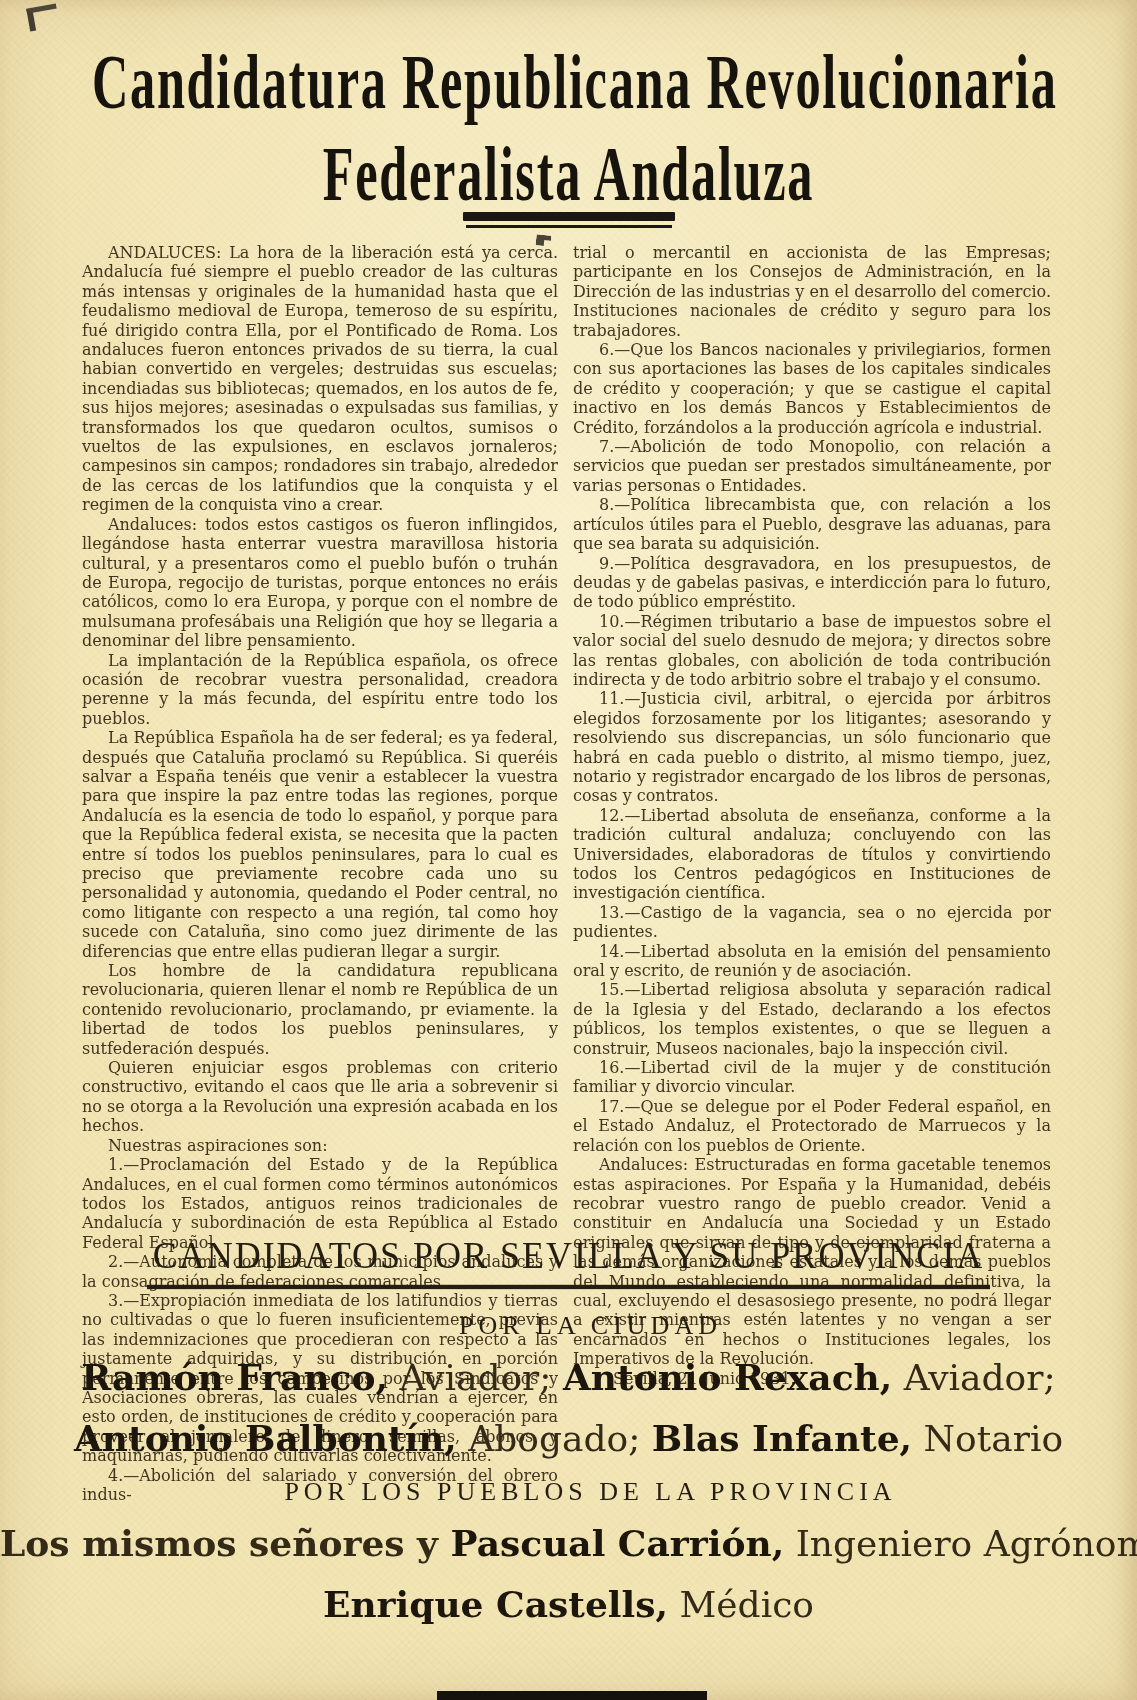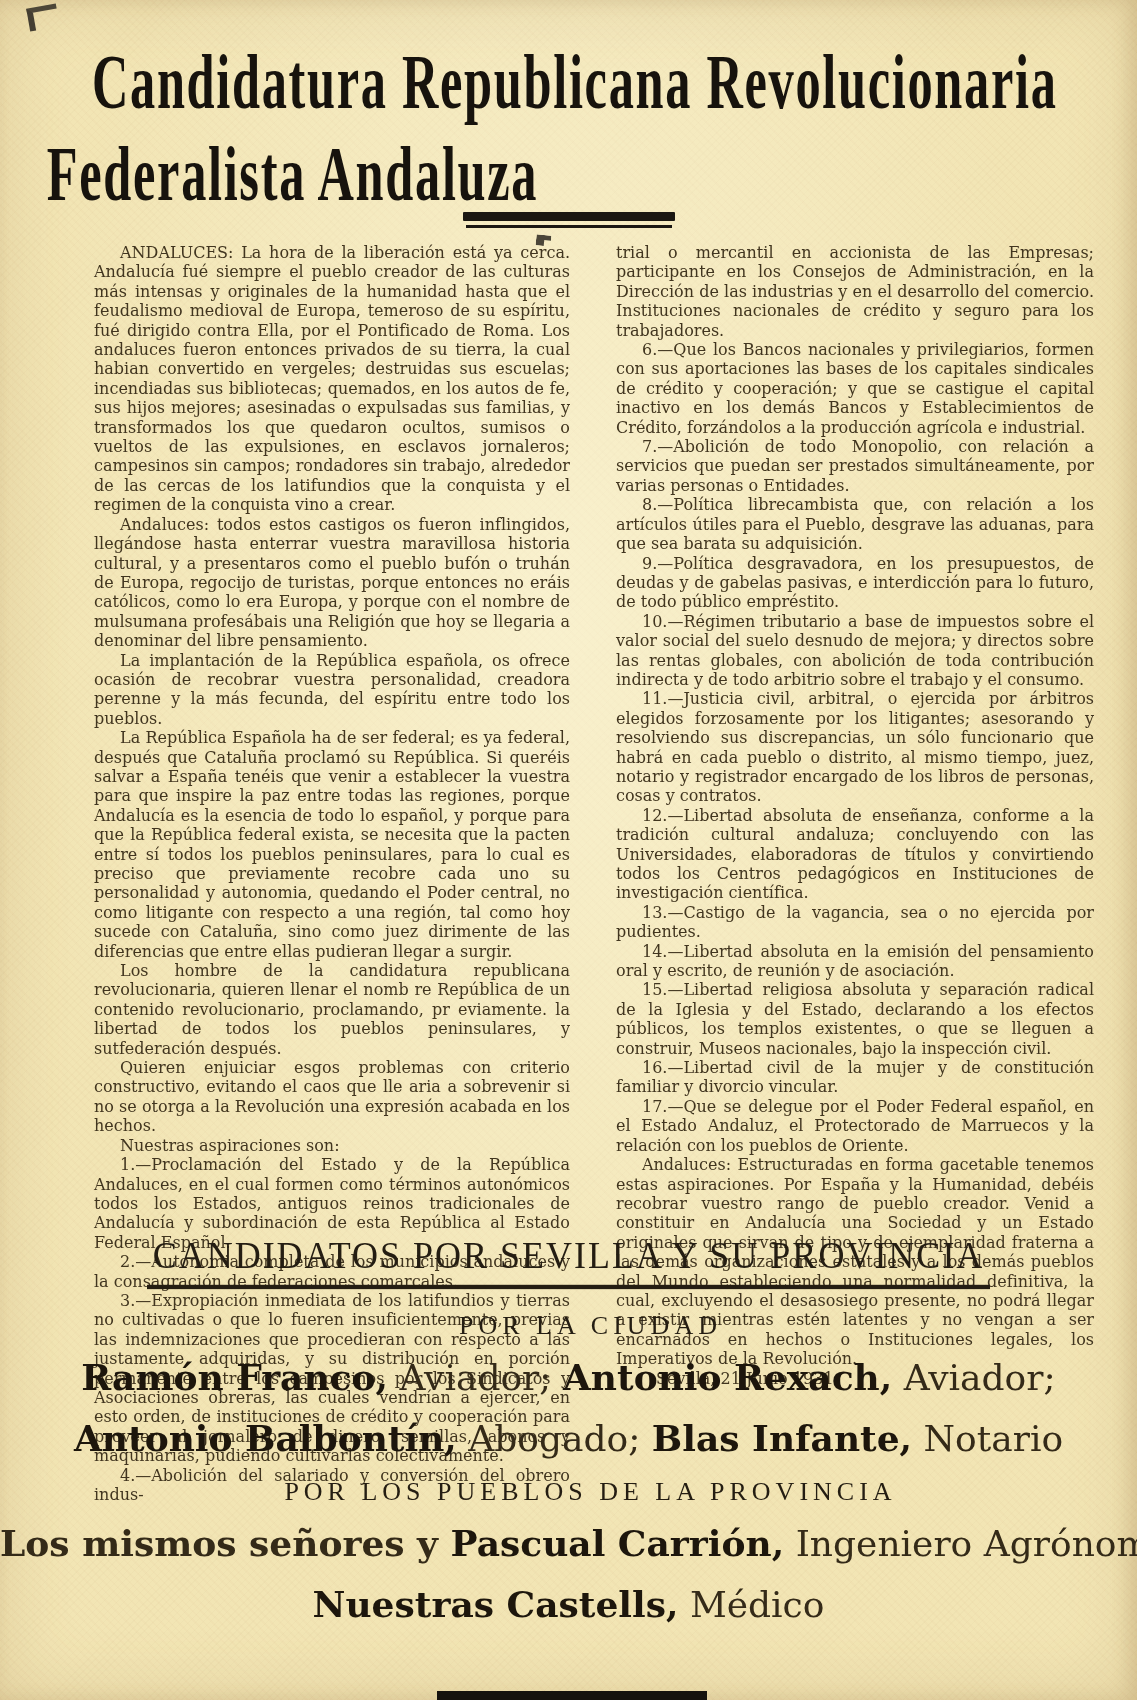--- a/index.html
+++ b/index.html
@@ -11,21 +11,21 @@
     background-color:#f2e5b4;
     background-image:
       radial-gradient(ellipse at 48% 36%, rgba(255,251,228,0.55), rgba(255,251,228,0) 62%),
       repeating-linear-gradient(45deg, rgba(190,120,85,0.030) 0 2px, rgba(0,0,0,0) 2px 6px),
       repeating-linear-gradient(-45deg, rgba(130,105,60,0.028) 0 1px, rgba(0,0,0,0) 1px 5px);
     box-shadow: inset 0 0 70px rgba(150,110,55,0.20), inset -8px 0 18px rgba(140,100,55,0.18);
     font-family:"DejaVu Serif", serif;
     color:#3e3320;
   }
   
-  .masthead{position:absolute;top:36px;left:0;width:100%;text-align:left;color:#17130d;}
+  .masthead{position:absolute;top:36px;left:0;width:100%;text-align:center;color:#17130d;}
   .masthead .line{
     display:inline-block;
     font-family:"Liberation Serif", serif;
     font-weight:700;
     font-size:60px;
     letter-spacing:2px;
     transform:scale(0.84,1.30);
     transform-origin:50% 50%;
     white-space:nowrap;
     line-height:92px;
@@ -34,22 +34,22 @@
   .divider .thick{width:212px;height:9px;background:#1b1712;margin:0 auto;border-radius:1px;}
   .divider .thin{width:206px;height:3px;background:#1b1712;margin:4px auto 0;}
   
   .col{
     position:absolute;top:243px;
     text-align:justify;
     font-size:16px;line-height:19.4px;
     color:#41351f;
     hyphens:auto;
   }
-  .col-left{left:94px;width:476px;}
-  .col-right{left:573px;width:478px;margin-left:43px;}
+  .col-left{left:82px;width:476px;}
+  .col-right{left:573px;width:478px;}
   .col p{margin:0;text-indent:26px;}
   .col p.noindent{text-indent:0;}
   .col p.date{text-indent:40px;}
   
   .candidates{position:absolute;top:1234px;left:0;width:100%;text-align:center;color:#241d12;}
   .cand-heading{
     display:inline-block;
     font-family:"Liberation Serif", serif;
     font-weight:400;font-size:36px;letter-spacing:2px;
     border-bottom:4px solid #241d12;
@@ -138,16 +138,16 @@
 
   <div class="candidates">
     <div>
       <span class="cand-heading">CANDIDATOS POR SEVILLA Y SU PROVINCIA</span>
     </div>
     <div class="section-label">POR LA CIUDAD</div>
     <div class="name-line"><span class="nm">Ramón Franco,</span><span class="rl"> Aviador; </span><span class="nm">Antonio Rexach,</span><span class="rl"> Aviador;</span></div>
     <div class="name-line"><span class="nm">Antonio Balbontín,</span><span class="rl"> Abogado; </span><span class="nm">Blas Infante,</span><span class="rl"> Notario</span></div>
     <div class="section-label">POR LOS PUEBLOS DE LA PROVINCIA</div>
     <div class="name-line"><span class="pfx">Los mismos señores y </span><span class="nm">Pascual Carrión,</span><span class="rl"> Ingeniero Agrónomo;</span></div>
-    <div class="name-line"><span class="nm">Nuestras Castells,</span><span class="rl"> Médico</span></div>
+    <div class="name-line"><span class="nm">Enrique Castells,</span><span class="rl"> Médico</span></div>
   </div>
 
 </div>
 
 </body></html>

